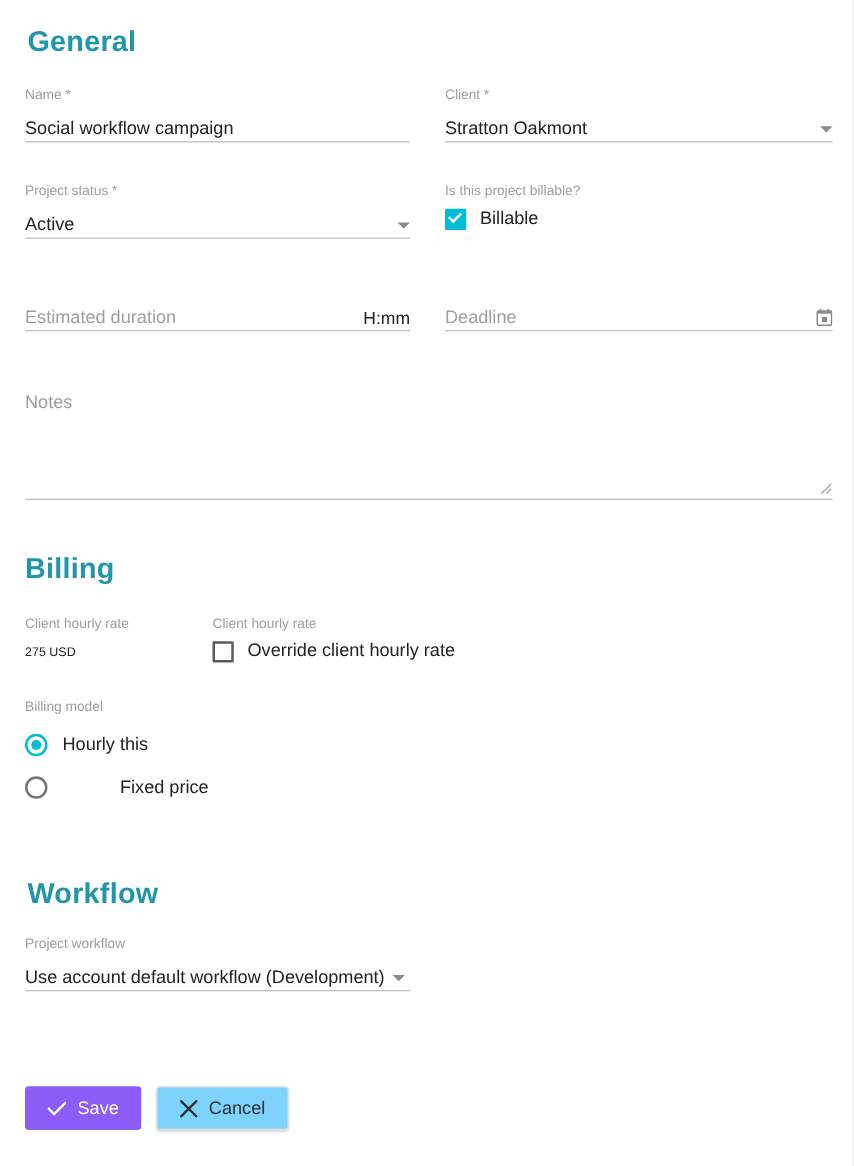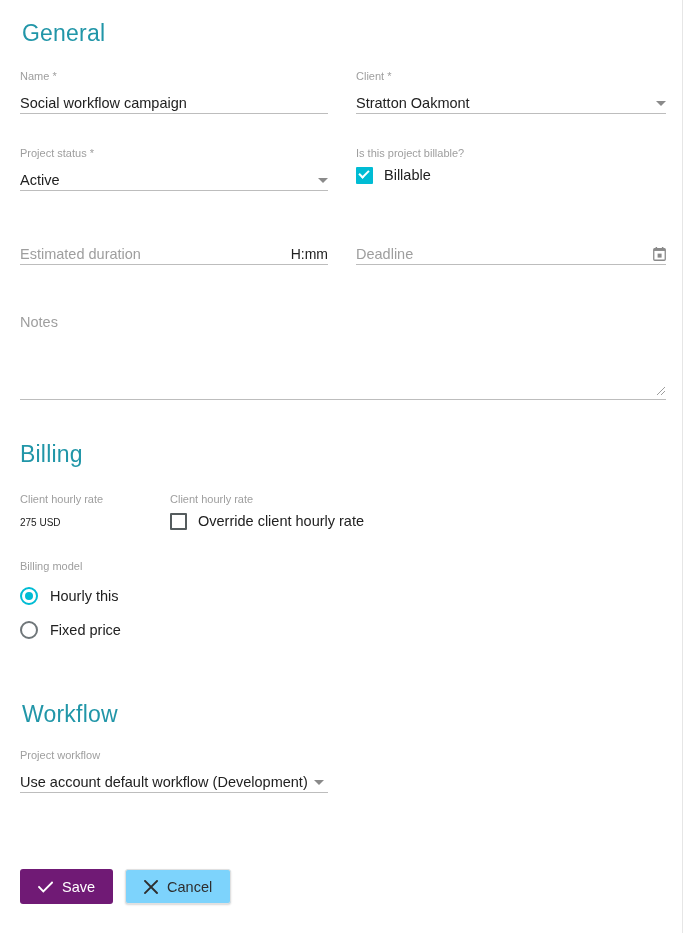--- a/index.html
+++ b/index.html
@@ -31,21 +31,21 @@
     position: absolute;
     left: 20px;
     top: 0;
     width: 646px;
   }
 
   
   .section-title {
     color: #2196a8;
     font-size: 23px;
-    font-weight: 400;
+    font-weight: 700;
     letter-spacing: 0.2px;
     line-height: 1;
     margin: 0;
   }
 
   
   .field-label {
     font-size: 11px;
     color: #9e9e9e;
     line-height: 13px;
@@ -222,21 +222,21 @@
     justify-content: center;
     height: 35px;
     border-radius: 3px;
     font-size: 14.5px;
     box-sizing: border-box;
     cursor: pointer;
     user-select: none;
     padding: 0 18px;
   }
   .btn-primary {
-    background: #701a75;
+    background: #8b5cf6;
     color: #ffffff;
     border: none;
     align-items: center;
   }
   .btn-secondary {
     background: #7dd3fc;
     color: #2e2e2e;
     border: 1px solid #e0e0e0;
     box-shadow: 0 1px 2px rgba(0,0,0,0.16);
     margin-left: 12px;
@@ -346,21 +346,21 @@
     </div>
 
     <div class="row" style="top:560px;">
       <div class="field-label">Billing model</div>
 
       <div class="radio-row" style="margin-top:10px;">
         <span class="rb on"></span>
         <span class="radio-label">Hourly this</span>
       </div>
 
-      <div class="radio-row" style="margin-top:8px;">
+      <div class="radio-row" style="margin-top:8px;gap:46px;">
         <span class="rb off"></span>
         <span class="radio-label">Fixed price</span>
       </div>
     </div>
 
     <h2 class="section-title" style="position:absolute; top:703px; left:2px;">Workflow</h2>
 
     <div class="row" style="top:749px;">
       <div class="col-left">
         <div class="field-label">Project workflow</div>

